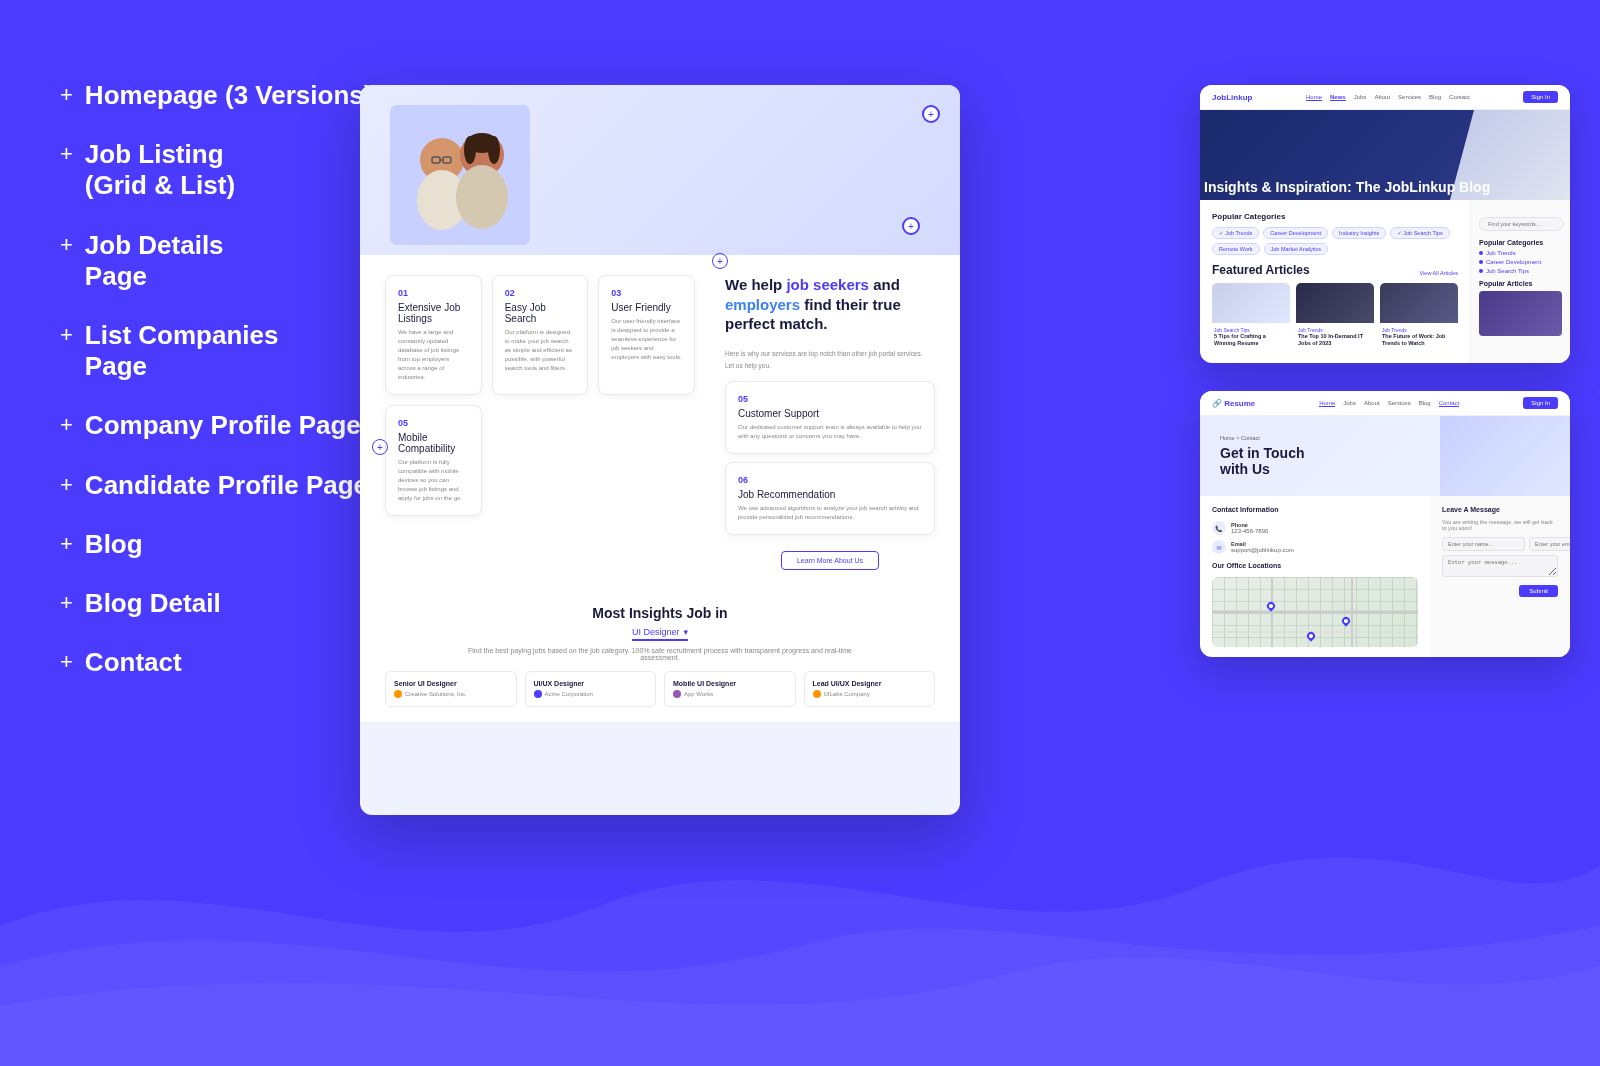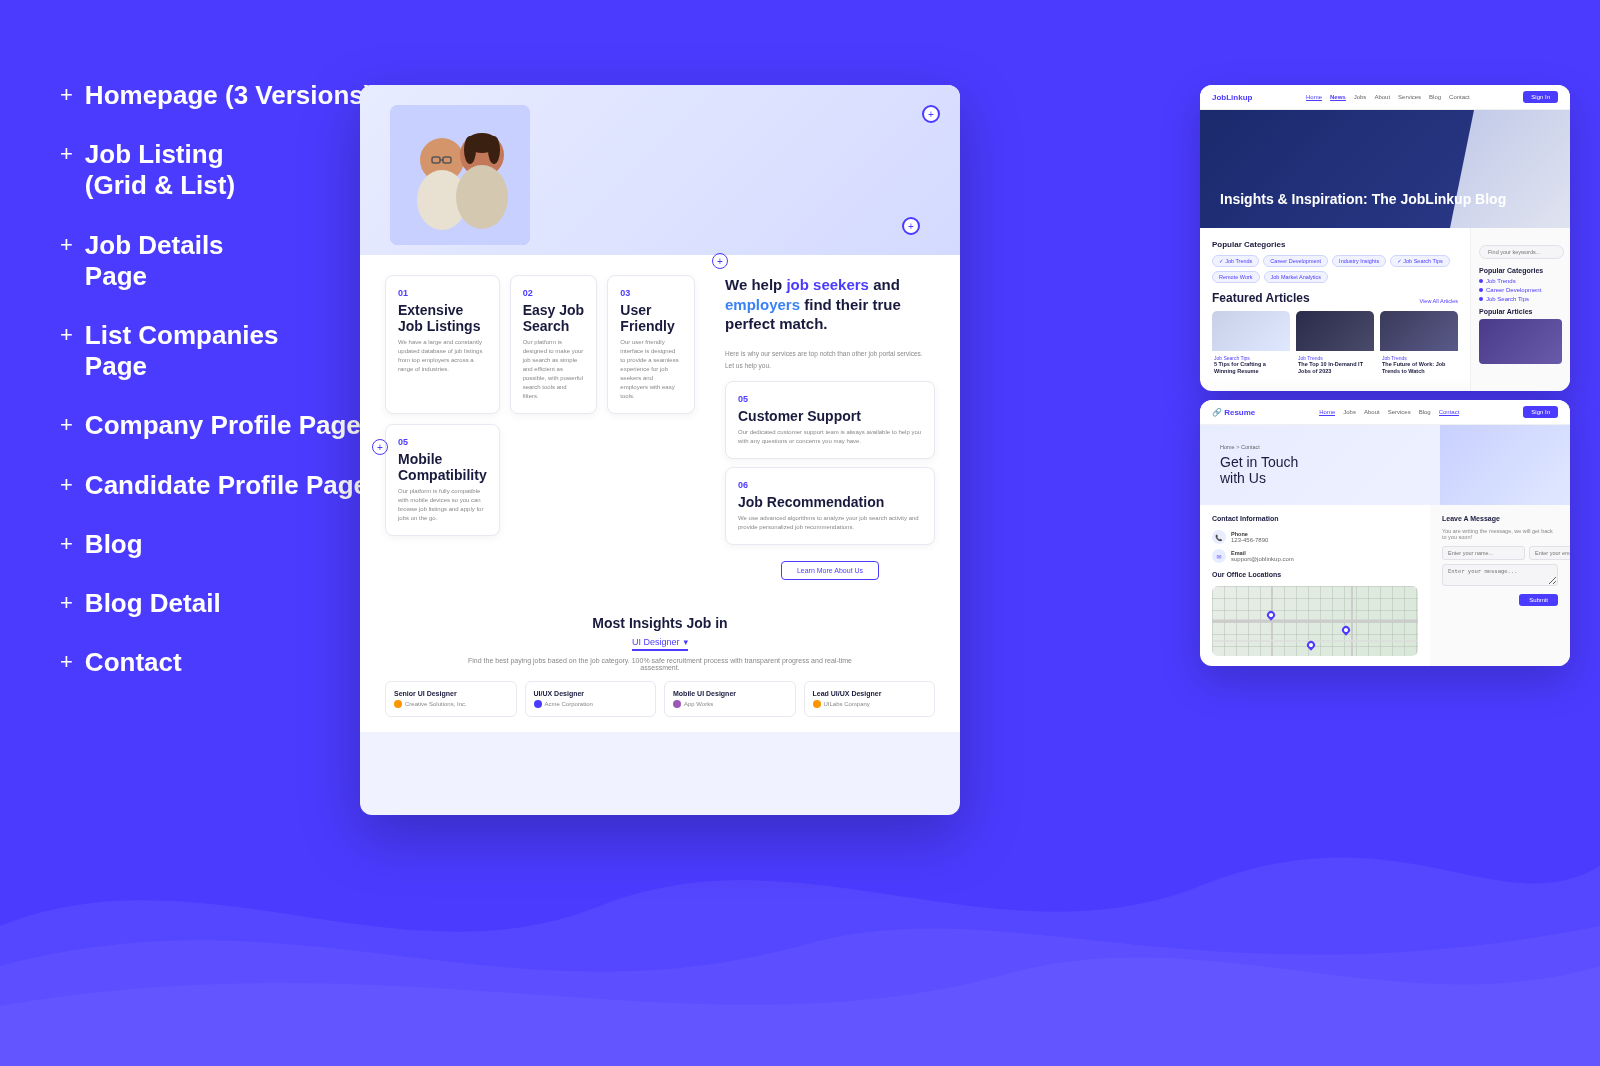--- a/index.html
+++ b/index.html
@@ -152,22 +152,22 @@
     }
 
     .feature-num {
       font-size: 9px;
       color: #4B3BFF;
       font-weight: 600;
       margin-bottom: 4px;
     }
 
     .feature-title {
-      font-size: 14px;
-      font-weight: 700;
+      font-size: 10px;
+      font-weight: 400;
       color: #1a1a3e;
       margin-bottom: 4px;
     }
 
     .feature-desc {
       font-size: 6px;
       color: #888;
       line-height: 1.5;
     }
 
@@ -261,21 +261,21 @@
       top: 85px;
       width: 370px;
       z-index: 10;
     }
 
     .right-preview {
       background: white;
       border-radius: 12px;
       overflow: hidden;
       box-shadow: 0 15px 40px rgba(0,0,0,0.2);
-      margin-bottom: 9px;
+      margin-bottom: 28px;
     }
 
     .rp-nav {
       background: white;
       padding: 6px 12px;
       display: flex;
       align-items: center;
       justify-content: space-between;
       border-bottom: 1px solid #f0f0f0;
     }
@@ -305,22 +305,22 @@
       font-size: 6px;
       background: #4B3BFF;
       color: white;
       padding: 3px 8px;
       border-radius: 3px;
     }
 
     
     .blog-hero {
       background: linear-gradient(135deg, #1a2a6c, #2d3a8c);
-      padding: 20px;
-      height: 118px;
+      padding: 4px;
+      height: 90px;
       display: flex;
       align-items: flex-end;
       position: relative;
       overflow: hidden;
     }
 
     .blog-hero-text {
       color: white;
       font-size: 14px;
       font-weight: 800;
@@ -451,21 +451,21 @@
       position: absolute;
       right: 0;
       top: 0;
       width: 130px;
       height: 100%;
       background: linear-gradient(135deg, #c8d0ff, #e0e8ff);
     }
 
     .contact-hero-text {
       font-size: 14px;
-      font-weight: 400;
+      font-weight: 700;
       color: #1a1a3e;
       position: relative;
       z-index: 2;
     }
 
     .contact-content {
       display: flex;
       gap: 0;
     }
 

